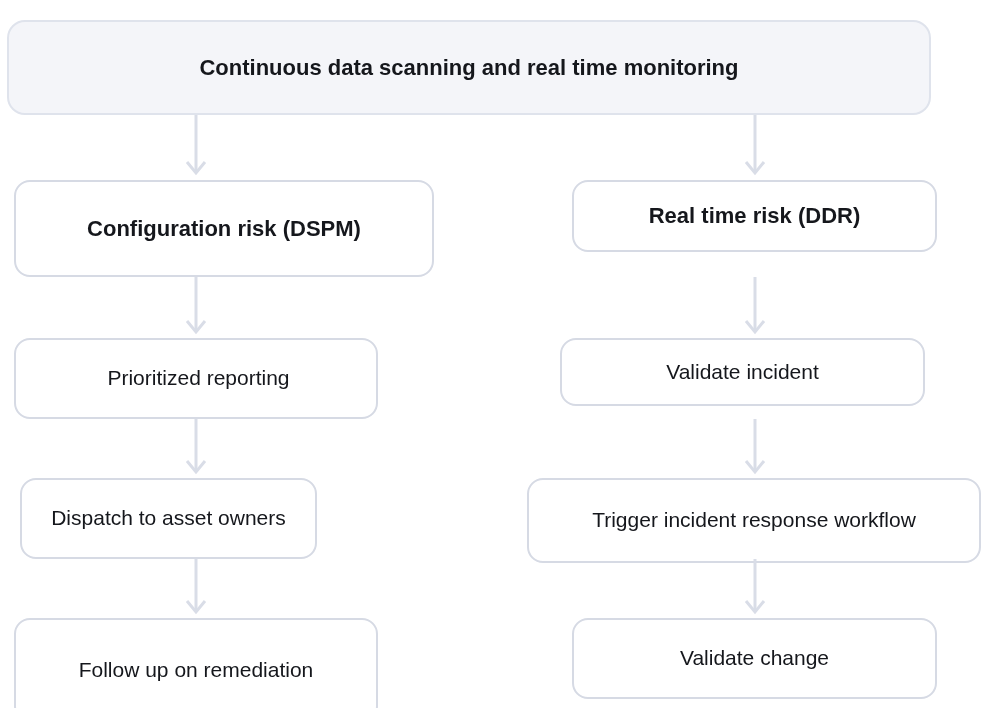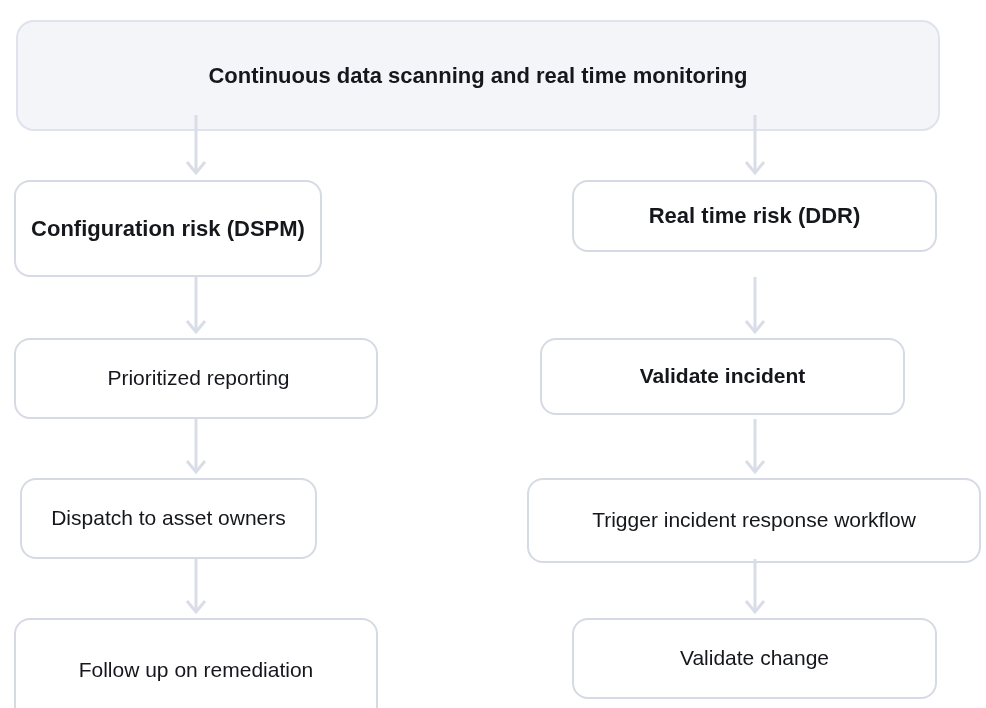--- a/index.html
+++ b/index.html
@@ -46,31 +46,31 @@
     font-weight: bold;
     font-size: 22px;
   }
 
   .node.branch-node {
     font-weight: bold;
     font-size: 22px;
   }
 
   
-  #node-header { left: 16px;  top: 20px;  width: 924px; height: 111px; }
+  #node-header { left: 7px;  top: 20px;  width: 924px; height: 95px; }
 
   
-  #node-l1 { left: 14px;  top: 180px; width: 308px; height: 97px; }
+  #node-l1 { left: 14px;  top: 180px; width: 420px; height: 97px; }
   #node-l2 { left: 14px;  top: 338px; width: 364px; height: 81px; padding-left: 19px; }
   #node-l3 { left: 20px;  top: 478px; width: 297px; height: 81px; }
   #node-l4 { left: 14px;  top: 618px; width: 364px; height: 104px; }
 
   
   #node-r1 { left: 572px; top: 180px; width: 365px; height: 72px; }
-  #node-r2 { left: 540px; top: 338px; width: 365px; height: 77px; font-weight: bold; }
+  #node-r2 { left: 560px; top: 338px; width: 365px; height: 68px; }
   #node-r3 { left: 527px; top: 478px; width: 454px; height: 85px; }
   #node-r4 { left: 572px; top: 618px; width: 365px; height: 81px; }
 
   
   .arrow {
     position: absolute;
     overflow: visible;
   }
   .arrow svg { display: block; }
   .arrow .shaft,

